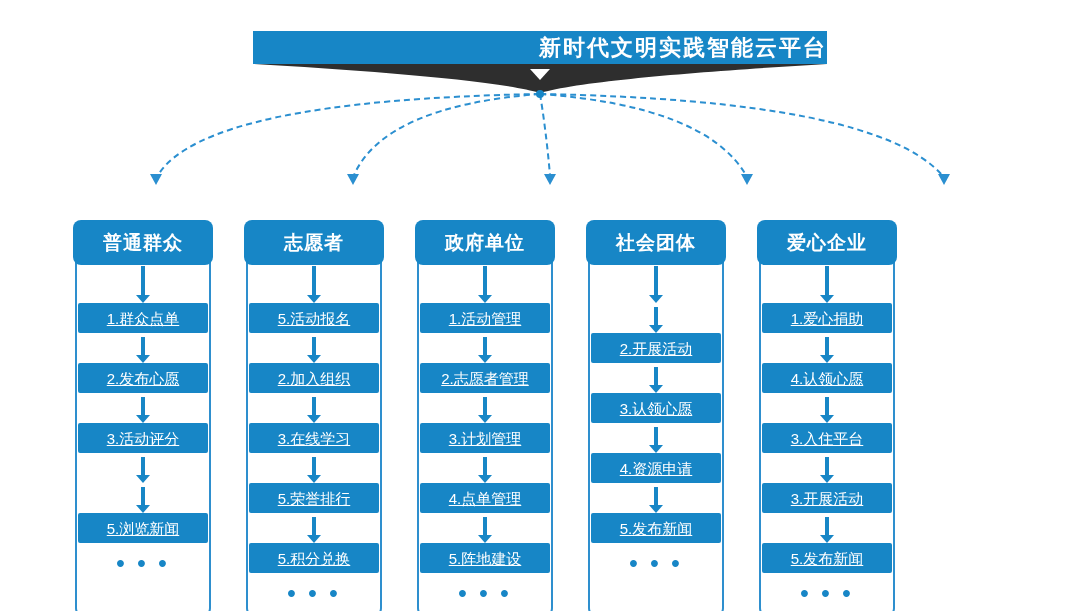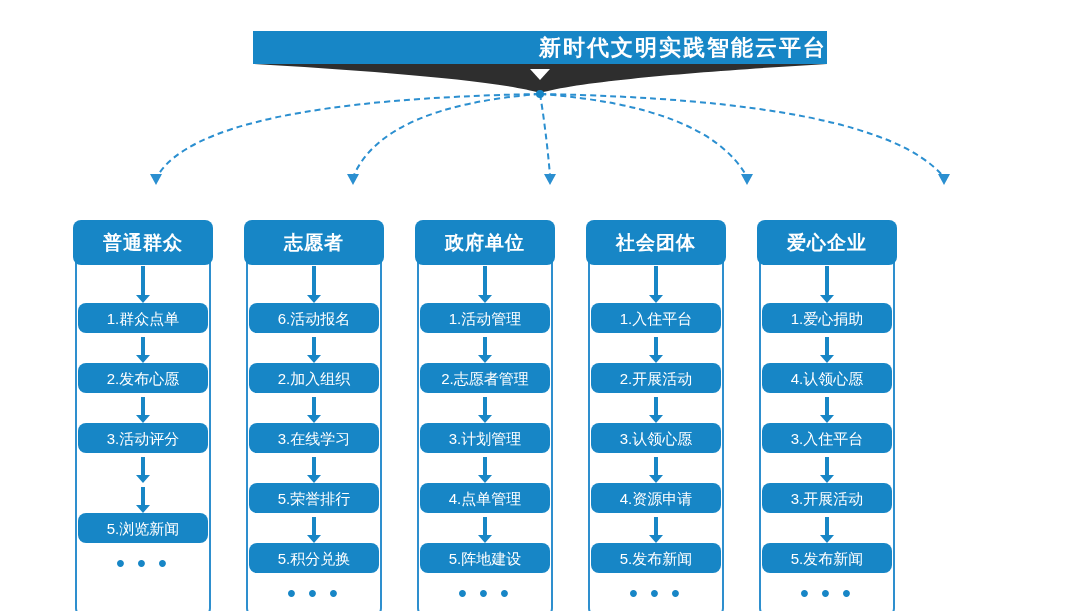--- a/index.html
+++ b/index.html
@@ -43,24 +43,24 @@
   }
   .col-header{
     position:absolute;top:-18px;left:50%;transform:translateX(-50%);
     width:140px;height:45px;border-radius:8px;
     background:var(--blue);
     display:flex;align-items:center;justify-content:center;
     color:#ffffff;font-size:19px;font-weight:bold;letter-spacing:1px;
     white-space:nowrap;
   }
   .step{
-    width:130px;height:30px;border-radius:8px;
+    width:130px;height:30px;border-radius:2px;
     background:var(--blue);
     display:flex;align-items:center;justify-content:center;
-    color:#ffffff;font-size:15px;line-height:1;white-space:nowrap;
+    color:#ffffff;font-size:15px;line-height:1;white-space:nowrap;text-decoration:underline;
   }
   .arrow{
     width:4px;height:18px;background:var(--blue);
     margin:4px auto 8px;position:relative;
   }
   .arrow::after{
     content:"";position:absolute;top:100%;left:50%;transform:translateX(-50%);
     border:7px solid transparent;border-top:8px solid var(--blue);border-bottom:0;
   }
   .arrow.long{height:29px;margin:0 auto 8px;}
@@ -124,21 +124,21 @@
       </div>
     <div class="more">• • •</div>
   </div>
 
   <div class="col">
     <div class="col-header">
         <span>志愿者</span>
       </div>
     <div class="arrow long"></div>
     <div class="step">
-        <span>6.活动报名</span>
+        <span>5.活动报名</span>
       </div>
     <div class="arrow"></div>
     <div class="step">
         <span>2.加入组织</span>
       </div>
     <div class="arrow"></div>
     <div class="step">
         <span>3.在线学习</span>
       </div>
     <div class="arrow"></div>
@@ -177,23 +177,20 @@
         <span>5.阵地建设</span>
       </div>
     <div class="more">• • •</div>
   </div>
 
   <div class="col">
     <div class="col-header">
         <span>社会团体</span>
       </div>
     <div class="arrow long"></div>
-    <div class="step">
-        <span>1.入住平台</span>
-      </div>
     <div class="arrow"></div>
     <div class="step">
         <span>2.开展活动</span>
       </div>
     <div class="arrow"></div>
     <div class="step">
         <span>3.认领心愿</span>
       </div>
     <div class="arrow"></div>
     <div class="step">

